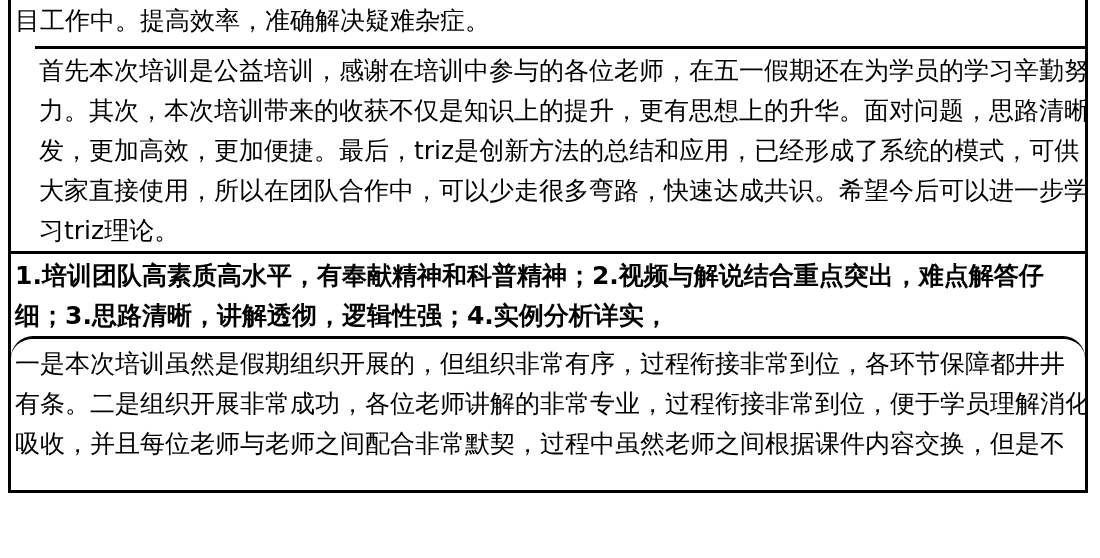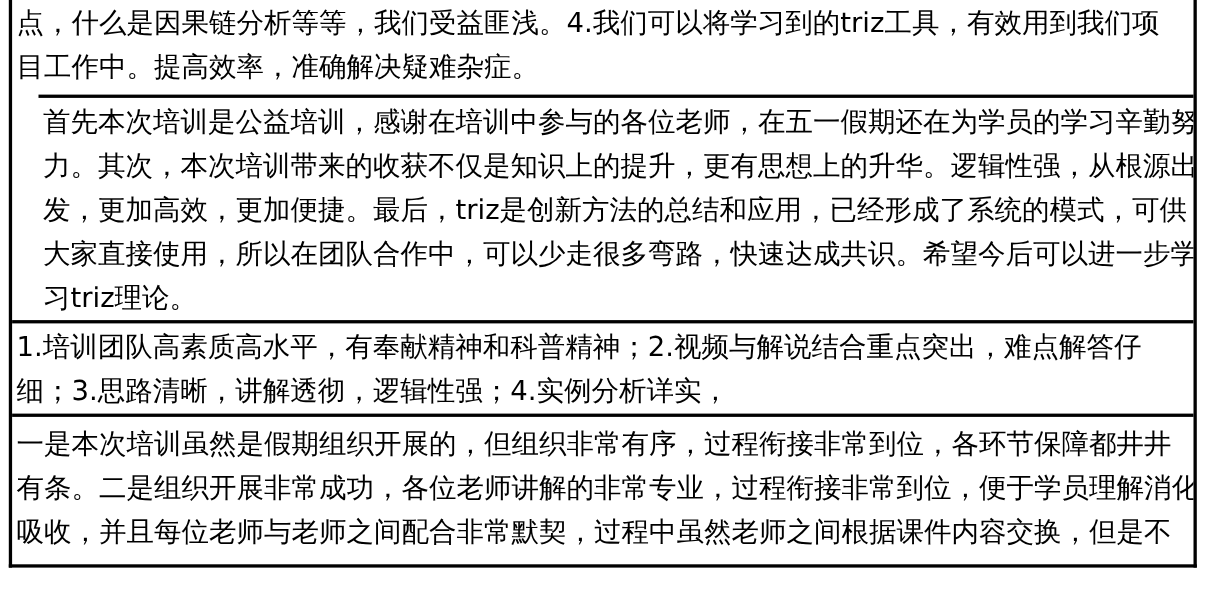--- a/index.html
+++ b/index.html
@@ -29,39 +29,38 @@
     color: #000000;
     padding-left: 4px;
     padding-right: 4px;
     overflow: hidden;
   }
   .row + .row {
     border-top: 3px solid #000;
   }
   .row-0 { padding-top: 1px; padding-bottom: 5px; }   
   .row-1 { padding-top: 2px; padding-bottom: 0; margin-left: 24px; }
-  .row-2 { padding-top: 2px; padding-bottom: 0; }
-  .row-3 { padding-top: 5px; padding-bottom: 9px; }
+  .row-2 { padding-top: 2px; padding-bottom: 0; font-weight: bold; }
+  .row-3 { padding-top: 5px; padding-bottom: 26px; border-radius: 22px; }
   .line {
     white-space: pre;
   }
 </style>
 </head>
 <body>
 
 <div class="doc-table">
 
   <div class="row row-0">
-    <div class="line">点，什么是因果链分析等等，我们受益匪浅。4.我们可以将学习到的triz工具，有效用到我们项</div>
     <div class="line">目工作中。提高效率，准确解决疑难杂症。</div>
   </div>
 
   <div class="row row-1">
     <div class="line">首先本次培训是公益培训，感谢在培训中参与的各位老师，在五一假期还在为学员的学习辛勤努</div>
-    <div class="line">力。其次，本次培训带来的收获不仅是知识上的提升，更有思想上的升华。逻辑性强，从根源出</div>
+    <div class="line">力。其次，本次培训带来的收获不仅是知识上的提升，更有思想上的升华。面对问题，思路清晰</div>
     <div class="line">发，更加高效，更加便捷。最后，triz是创新方法的总结和应用，已经形成了系统的模式，可供</div>
     <div class="line">大家直接使用，所以在团队合作中，可以少走很多弯路，快速达成共识。希望今后可以进一步学</div>
     <div class="line">习triz理论。</div>
   </div>
 
   <div class="row row-2">
     <div class="line">1.培训团队高素质高水平，有奉献精神和科普精神；2.视频与解说结合重点突出，难点解答仔</div>
     <div class="line">细；3.思路清晰，讲解透彻，逻辑性强；4.实例分析详实，</div>
   </div>
 

